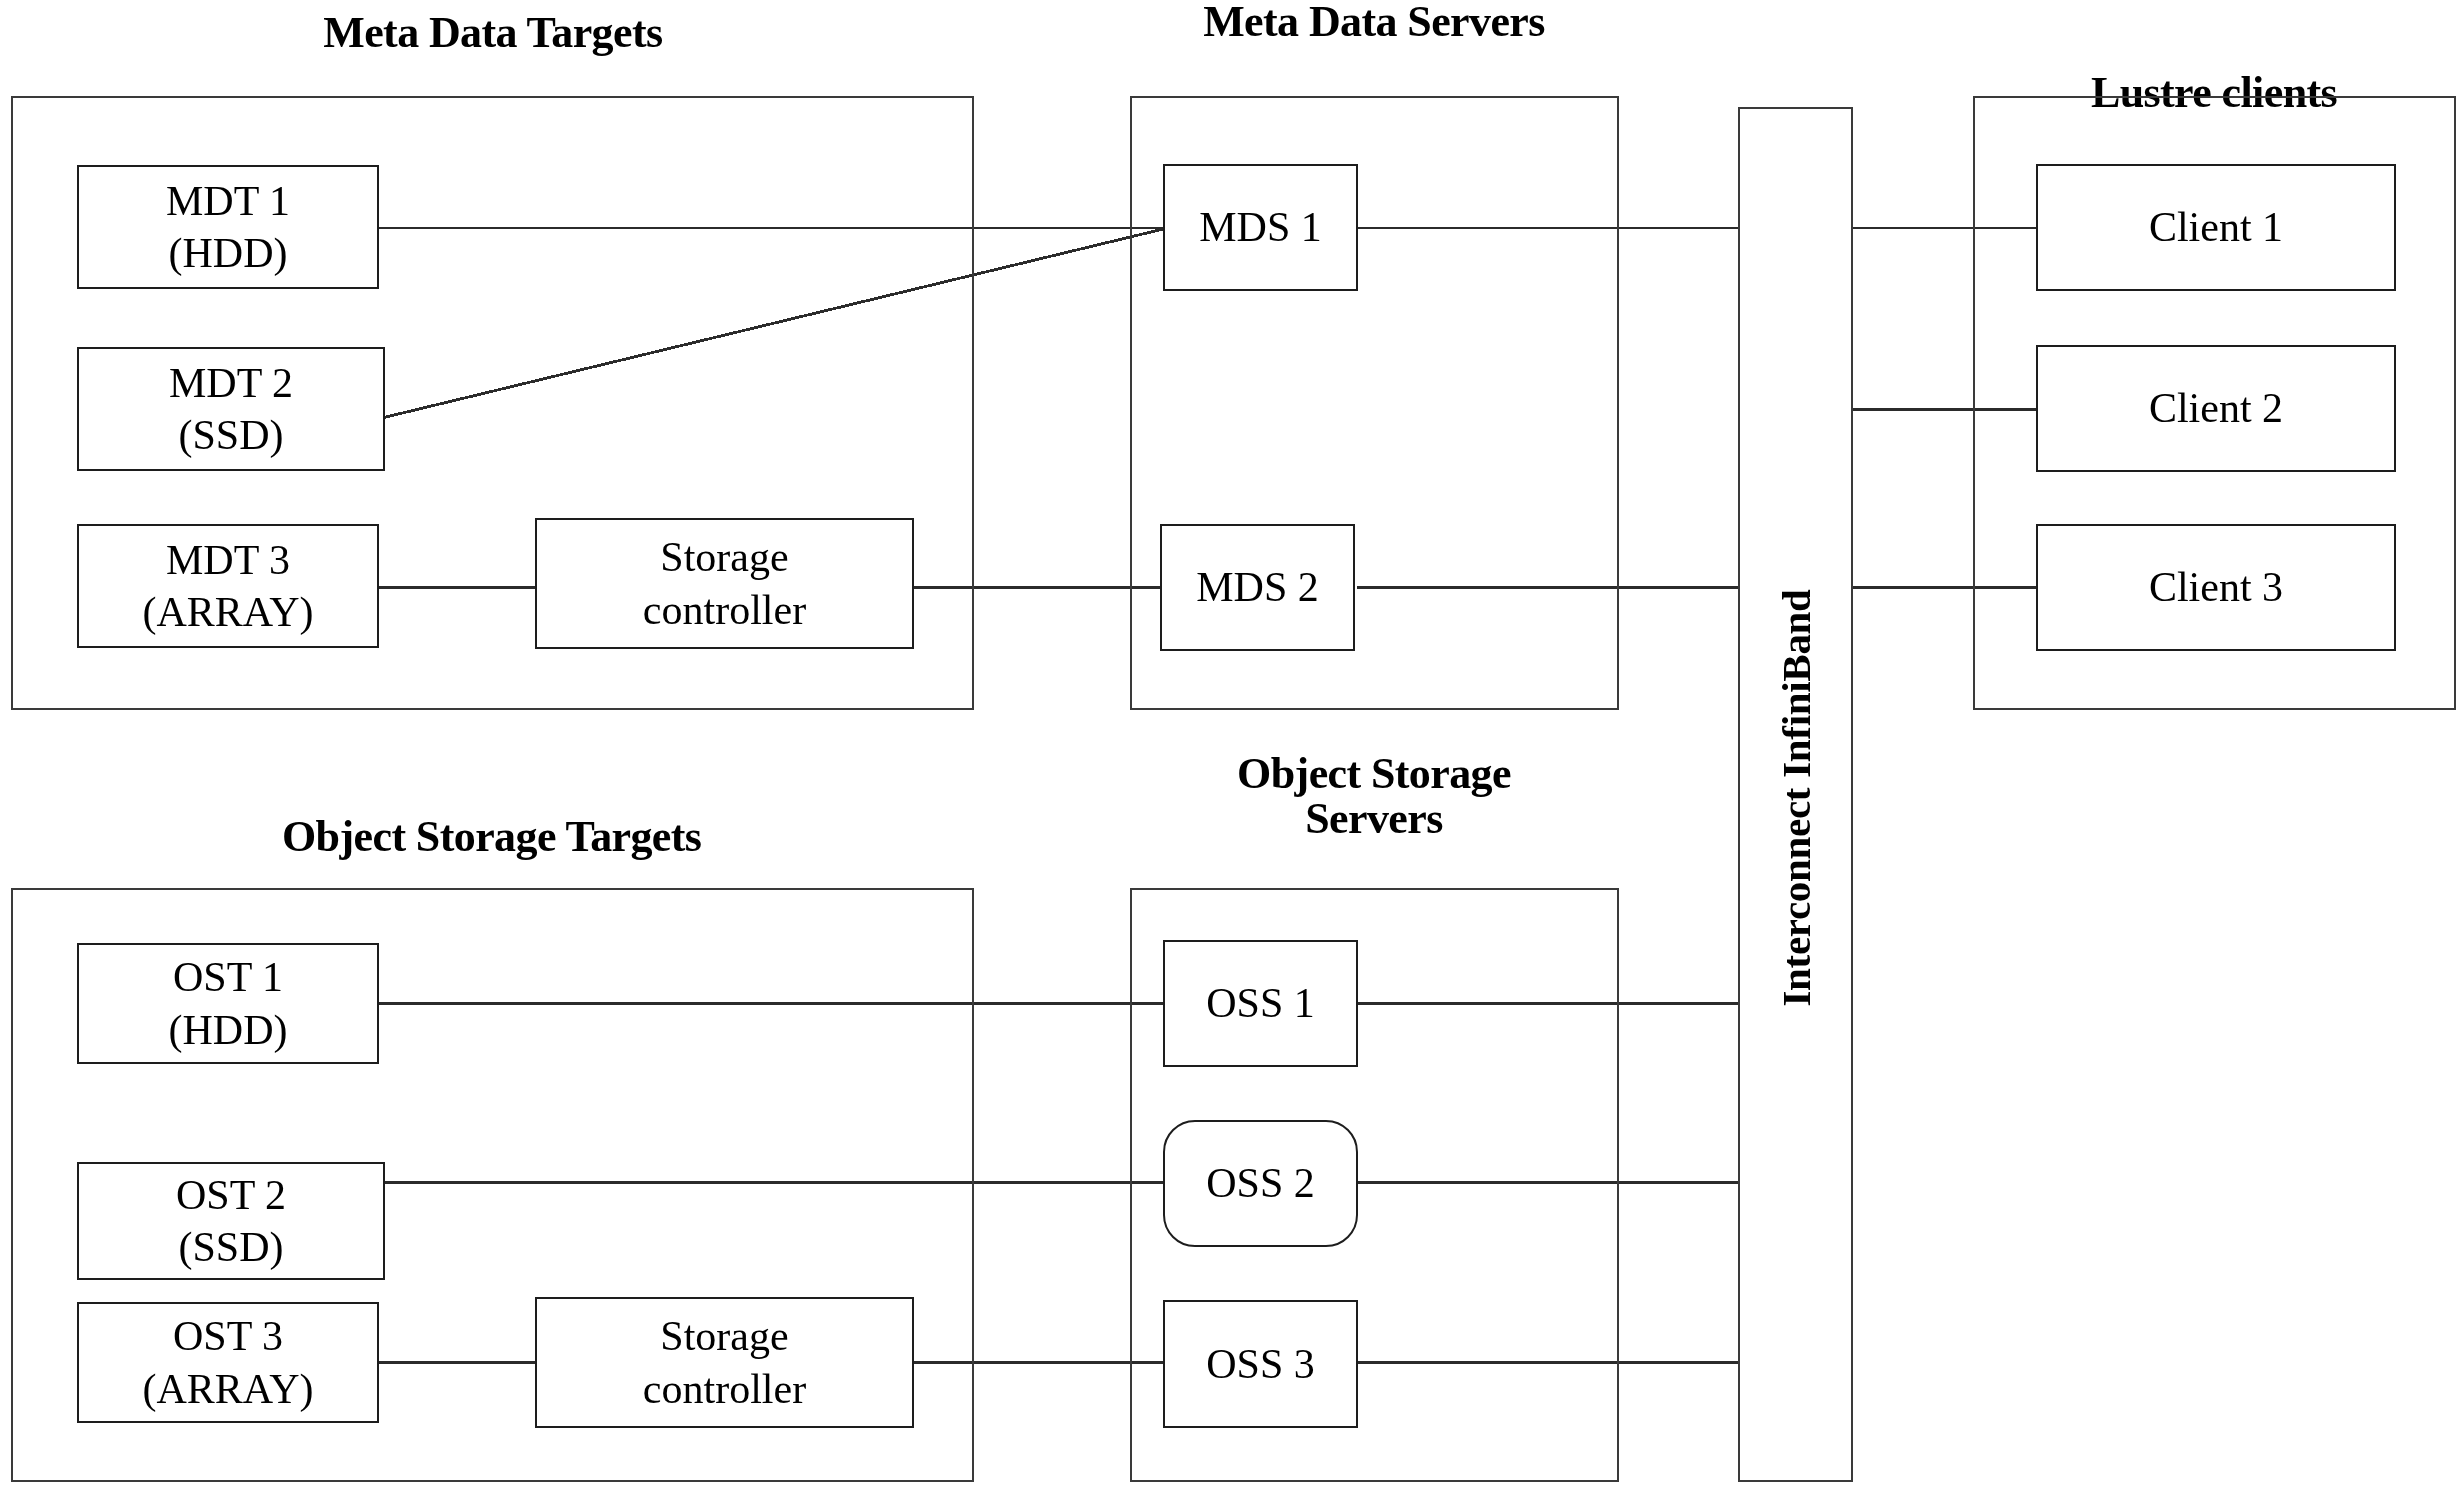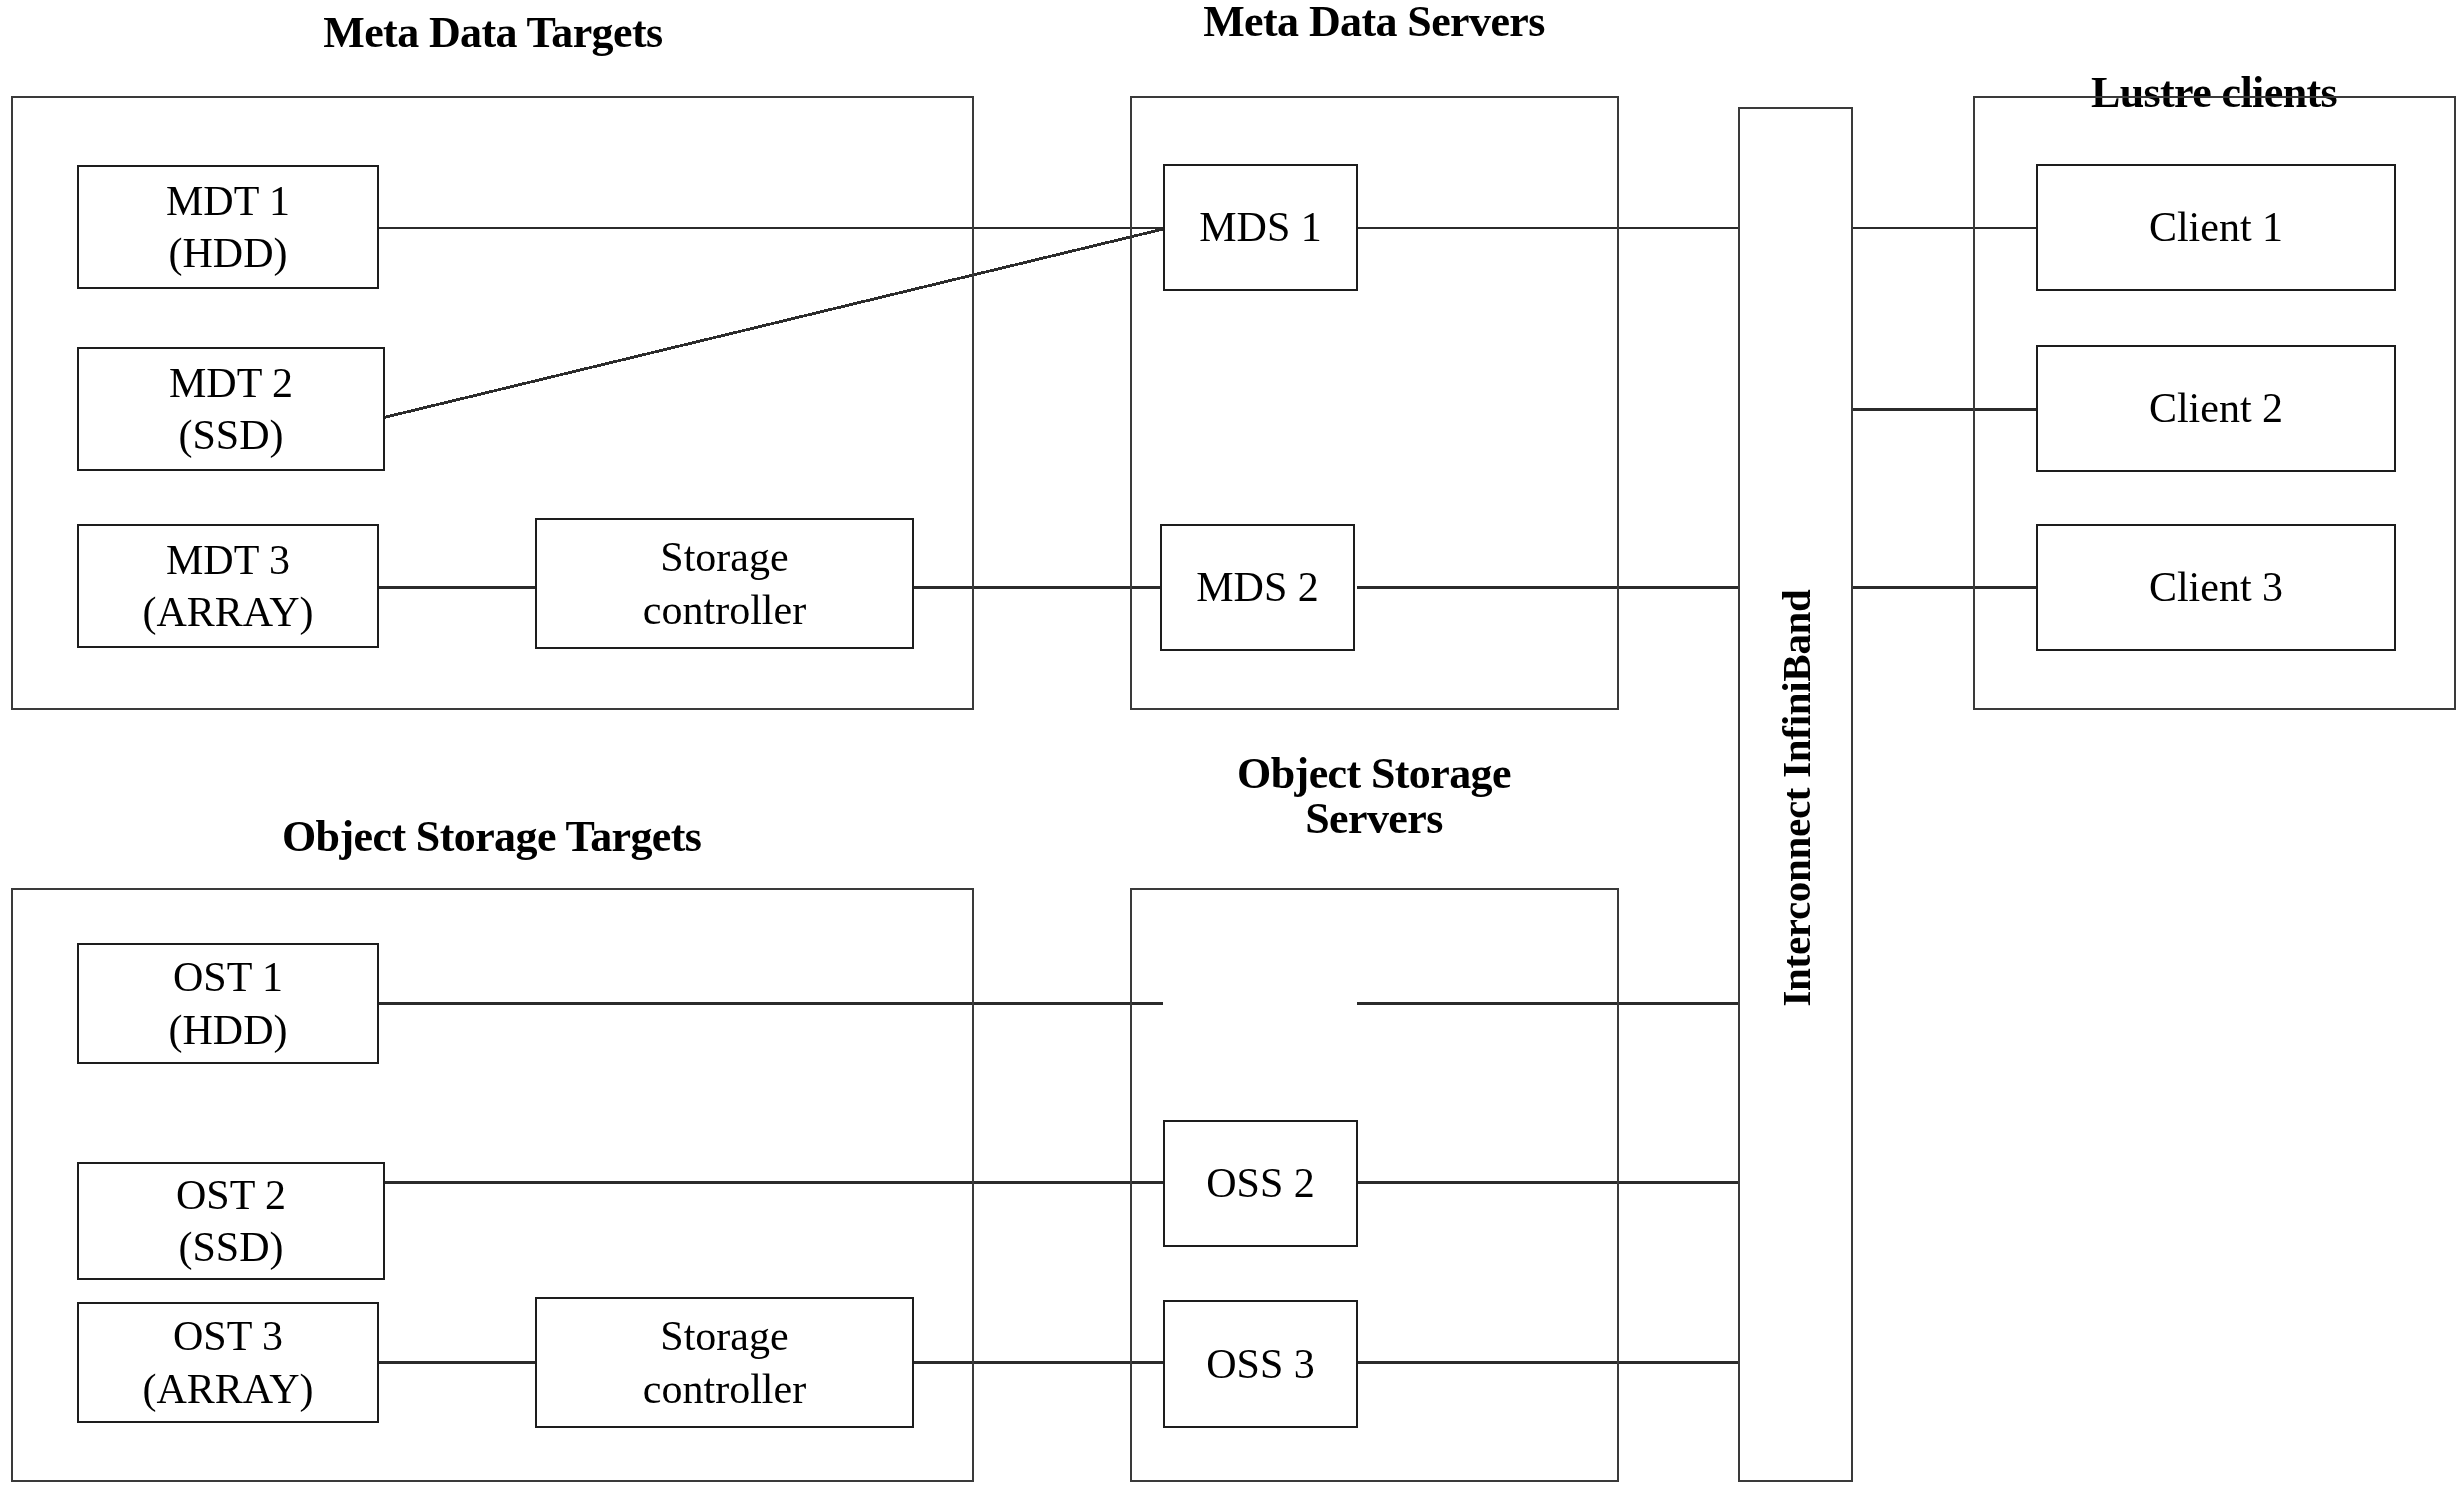--- a/index.html
+++ b/index.html
@@ -192,22 +192,25 @@
   <div class="node" style="left:77px; top:1302px; width:302px; height:121px;">
     <span class="ln">OST 3</span>
     <span class="ln">(ARRAY)</span>
   </div>
 
   <div class="node" style="left:535px; top:1297px; width:379px; height:131px;">
     <span class="ln">Storage</span>
     <span class="ln">controller</span>
   </div>
 
-
-  <div class="node" style="left:1163px; top:1120px; width:195px; height:127px;">
+  <div class="node" style="left:1163px; top:940px; width:195px; height:127px;">
+    <span class="ln">OSS 1</span>
+  </div>
+
+  <div class="node" style="left:1163px; top:1120px; width:195px; height:127px;border-radius:32px;">
     <span class="ln">OSS 2</span>
   </div>
 
   <div class="node" style="left:1163px; top:1300px; width:195px; height:128px;">
     <span class="ln">OSS 3</span>
   </div>
 
 </div>
 
 

